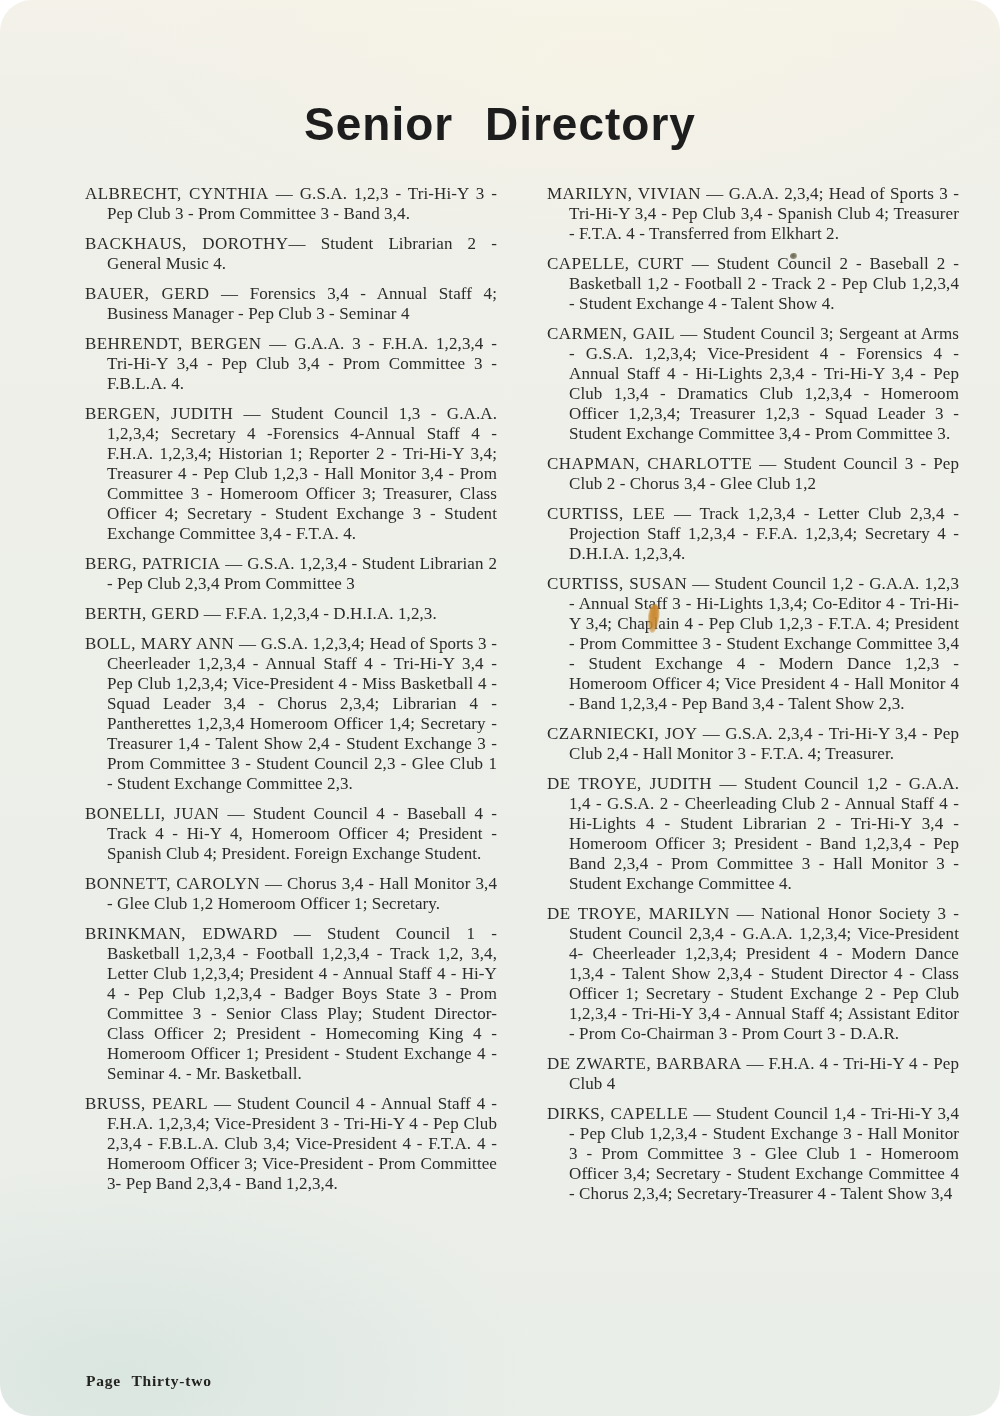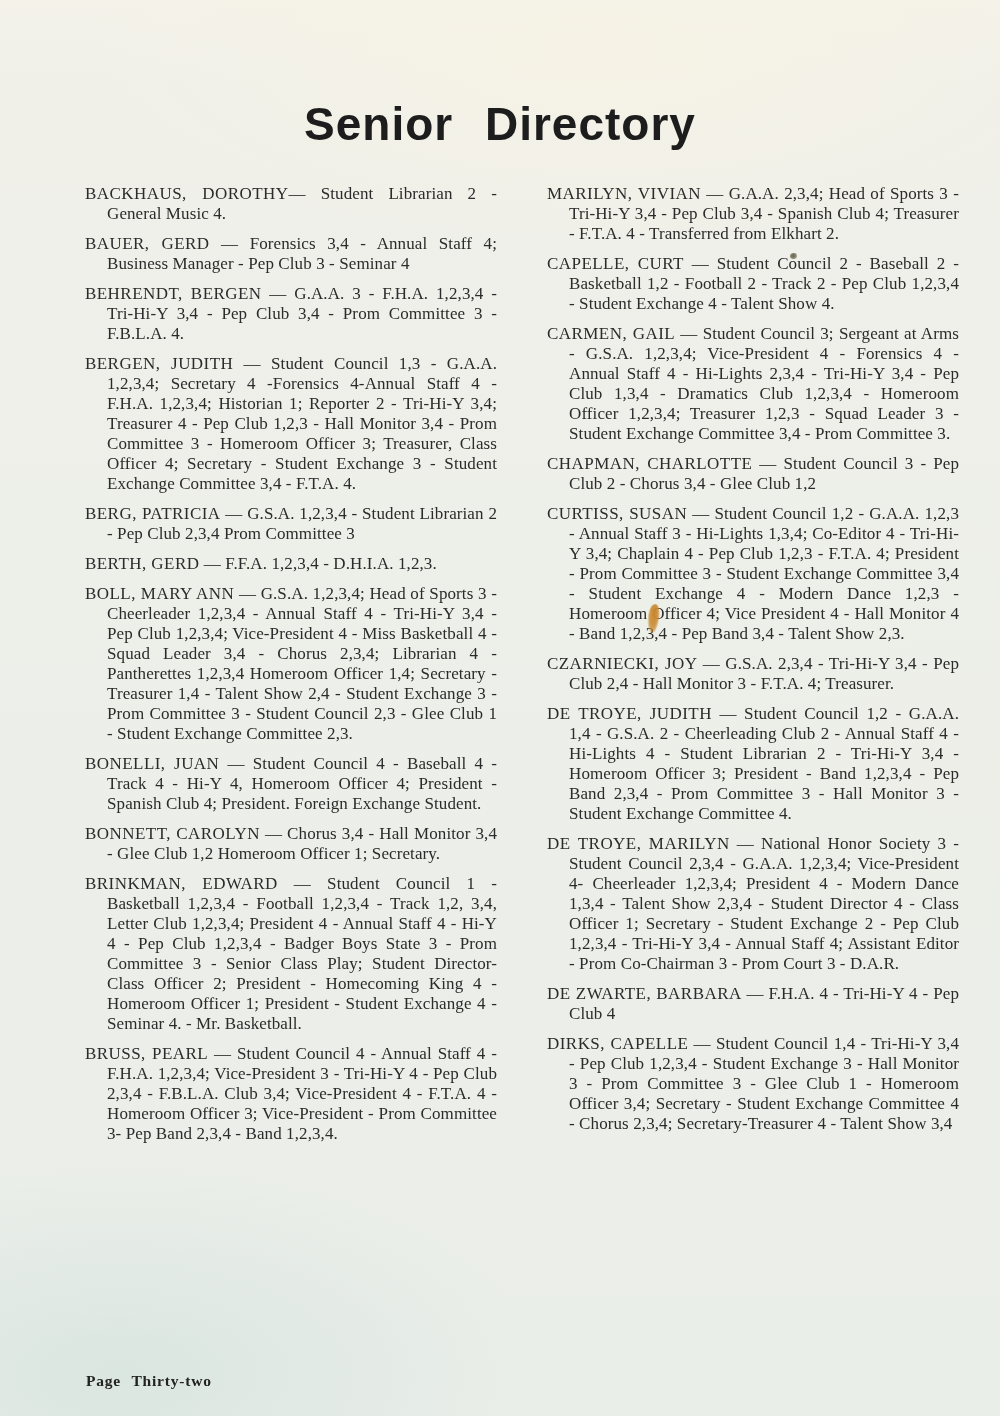--- a/index.html
+++ b/index.html
@@ -10,20 +10,21 @@
     width: 1000px;
     height: 1416px;
     overflow: hidden;
     color: #2b2b2b;
     font-family: "Liberation Serif", serif;
     background:
       radial-gradient(ellipse 600px 300px at 12% 97%, rgba(203,222,216,0.50), rgba(203,222,216,0) 70%),
       radial-gradient(ellipse 700px 250px at 60% 4%, rgba(247,243,230,0.9), rgba(247,243,230,0) 75%),
       radial-gradient(ellipse 500px 400px at 96% 55%, rgba(236,238,230,0.6), rgba(236,238,230,0) 70%),
       linear-gradient(180deg, #f4f2e9 0%, #f0f0e9 6%, #edefe9 45%, #eaeee9 100%);
+    border-radius: 32px;
   }
 
   .page-title {
     margin: 0;
     padding-top: 96px;
     text-align: center;
     font-family: "Liberation Sans", sans-serif;
     font-weight: 700;
     font-size: 46px;
     line-height: 56px;
@@ -86,37 +87,39 @@
   }
 </style>
 </head>
 <body>
 
 <div class="page">
   <h1 class="page-title">Senior Directory</h1>
 
   <div class="columns">
     <div class="column" id="col-left">
+        <p class="entry"><span class="student-name">ALBRECHT, CYNTHIA</span><span> — </span><span>G.S.A. 1,2,3 - Tri-Hi-Y 3 - Pep Club 3 - Prom Committee 3 - Band 3,4.</span></p>
         <p class="entry"><span class="student-name">BACKHAUS, DOROTHY</span><span>— </span><span>Student Librarian 2 - General Music 4.</span></p>
         <p class="entry"><span class="student-name">BAUER, GERD</span><span> — </span><span>Forensics 3,4 - Annual Staff 4; Business Manager - Pep Club 3 - Seminar 4</span></p>
         <p class="entry"><span class="student-name">BEHRENDT, BERGEN</span><span> — </span><span>G.A.A. 3 - F.H.A. 1,2,3,4 - Tri-Hi-Y 3,4 - Pep Club 3,4 - Prom Committee 3 - F.B.L.A. 4.</span></p>
         <p class="entry"><span class="student-name">BERGEN, JUDITH</span><span> — </span><span>Student Council 1,3 - G.A.A. 1,2,3,4; Secretary 4 -Forensics 4-Annual Staff 4 - F.H.A. 1,2,3,4; Historian 1; Reporter 2 - Tri-Hi-Y 3,4; Treasurer 4 - Pep Club 1,2,3 - Hall Monitor 3,4 - Prom Committee 3 - Homeroom Officer 3; Treasurer, Class Officer 4; Secretary - Student Exchange 3 - Student Exchange Committee 3,4 - F.T.A. 4.</span></p>
         <p class="entry"><span class="student-name">BERG, PATRICIA</span><span> — </span><span>G.S.A. 1,2,3,4 - Student Librarian 2 - Pep Club 2,3,4 Prom Committee 3</span></p>
         <p class="entry"><span class="student-name">BERTH, GERD</span><span> — </span><span>F.F.A. 1,2,3,4 - D.H.I.A. 1,2,3.</span></p>
         <p class="entry"><span class="student-name">BOLL, MARY ANN</span><span> — </span><span>G.S.A. 1,2,3,4; Head of Sports 3 - Cheerleader 1,2,3,4 - Annual Staff 4 - Tri-Hi-Y 3,4 - Pep Club 1,2,3,4; Vice-President 4 - Miss Basketball 4 - Squad Leader 3,4 - Chorus 2,3,4; Librarian 4 - Pantherettes 1,2,3,4 Homeroom Officer 1,4; Secretary - Treasurer 1,4 - Talent Show 2,4 - Student Exchange 3 - Prom Committee 3 - Student Council 2,3 - Glee Club 1 - Student Exchange Committee 2,3.</span></p>
         <p class="entry"><span class="student-name">BONELLI, JUAN</span><span> — </span><span>Student Council 4 - Baseball 4 - Track 4 - Hi-Y 4, Homeroom Officer 4; President - Spanish Club 4; President. Foreign Exchange Student.</span></p>
         <p class="entry"><span class="student-name">BONNETT, CAROLYN</span><span> — </span><span>Chorus 3,4 - Hall Monitor 3,4 - Glee Club 1,2 Homeroom Officer 1; Secretary.</span></p>
         <p class="entry"><span class="student-name">BRINKMAN, EDWARD</span><span> — </span><span>Student Council 1 - Basketball 1,2,3,4 - Football 1,2,3,4 - Track 1,2, 3,4, Letter Club 1,2,3,4; President 4 - Annual Staff 4 - Hi-Y 4 - Pep Club 1,2,3,4 - Badger Boys State 3 - Prom Committee 3 - Senior Class Play; Student Director- Class Officer 2; President - Homecoming King 4 - Homeroom Officer 1; President - Student Exchange 4 - Seminar 4. - Mr. Basketball.</span></p>
         <p class="entry"><span class="student-name">BRUSS, PEARL</span><span> — </span><span>Student Council 4 - Annual Staff 4 - F.H.A. 1,2,3,4; Vice-President 3 - Tri-Hi-Y 4 - Pep Club 2,3,4 - F.B.L.A. Club 3,4; Vice-President 4 - F.T.A. 4 - Homeroom Officer 3; Vice-President - Prom Committee 3- Pep Band 2,3,4 - Band 1,2,3,4.</span></p>
       </div>
     <div class="column" id="col-right">
         <p class="entry"><span class="student-name">MARILYN, VIVIAN</span><span> — </span><span>G.A.A. 2,3,4; Head of Sports 3 - Tri-Hi-Y 3,4 - Pep Club 3,4 - Spanish Club 4; Treasurer - F.T.A. 4 - Transferred from Elkhart 2.</span></p>
         <p class="entry"><span class="student-name">CAPELLE, CURT</span><span> — </span><span>Student Council 2 - Baseball 2 - Basketball 1,2 - Football 2 - Track 2 - Pep Club 1,2,3,4 - Student Exchange 4 - Talent Show 4.</span></p>
         <p class="entry"><span class="student-name">CARMEN, GAIL</span><span> — </span><span>Student Council 3; Sergeant at Arms - G.S.A. 1,2,3,4; Vice-President 4 - Forensics 4 - Annual Staff 4 - Hi-Lights 2,3,4 - Tri-Hi-Y 3,4 - Pep Club 1,3,4 - Dramatics Club 1,2,3,4 - Homeroom Officer 1,2,3,4; Treasurer 1,2,3 - Squad Leader 3 - Student Exchange Committee 3,4 - Prom Committee 3.</span></p>
         <p class="entry"><span class="student-name">CHAPMAN, CHARLOTTE</span><span> — </span><span>Student Council 3 - Pep Club 2 - Chorus 3,4 - Glee Club 1,2</span></p>
+        <p class="entry"><span class="student-name">CURTISS, LEE</span><span> — </span><span>Track 1,2,3,4 - Letter Club 2,3,4 - Projection Staff 1,2,3,4 - F.F.A. 1,2,3,4; Secretary 4 - D.H.I.A. 1,2,3,4.</span></p>
         <p class="entry"><span class="student-name">CURTISS, SUSAN</span><span> — </span><span>Student Council 1,2 - G.A.A. 1,2,3 - Annual Staff 3 - Hi-Lights 1,3,4; Co-Editor 4 - Tri-Hi-Y 3,4; Chaplain 4 - Pep Club 1,2,3 - F.T.A. 4; President - Prom Committee 3 - Student Exchange Committee 3,4 - Student Exchange 4 - Modern Dance 1,2,3 - Homeroom Officer 4; Vice President 4 - Hall Monitor 4 - Band 1,2,3,4 - Pep Band 3,4 - Talent Show 2,3.</span></p>
         <p class="entry"><span class="student-name">CZARNIECKI, JOY</span><span> — </span><span>G.S.A. 2,3,4 - Tri-Hi-Y 3,4 - Pep Club 2,4 - Hall Monitor 3 - F.T.A. 4; Treasurer.</span></p>
         <p class="entry"><span class="student-name">DE TROYE, JUDITH</span><span> — </span><span>Student Council 1,2 - G.A.A. 1,4 - G.S.A. 2 - Cheerleading Club 2 - Annual Staff 4 - Hi-Lights 4 - Student Librarian 2 - Tri-Hi-Y 3,4 - Homeroom Officer 3; President - Band 1,2,3,4 - Pep Band 2,3,4 - Prom Committee 3 - Hall Monitor 3 - Student Exchange Committee 4.</span></p>
         <p class="entry"><span class="student-name">DE TROYE, MARILYN</span><span> — </span><span>National Honor Society 3 - Student Council 2,3,4 - G.A.A. 1,2,3,4; Vice-President 4- Cheerleader 1,2,3,4; President 4 - Modern Dance 1,3,4 - Talent Show 2,3,4 - Student Director 4 - Class Officer 1; Secretary - Student Exchange 2 - Pep Club 1,2,3,4 - Tri-Hi-Y 3,4 - Annual Staff 4; Assistant Editor - Prom Co-Chairman 3 - Prom Court 3 - D.A.R.</span></p>
         <p class="entry"><span class="student-name">DE ZWARTE, BARBARA</span><span> — </span><span>F.H.A. 4 - Tri-Hi-Y 4 - Pep Club 4</span></p>
         <p class="entry"><span class="student-name">DIRKS, CAPELLE</span><span> — </span><span>Student Council 1,4 - Tri-Hi-Y 3,4 - Pep Club 1,2,3,4 - Student Exchange 3 - Hall Monitor 3 - Prom Committee 3 - Glee Club 1 - Homeroom Officer 3,4; Secretary - Student Exchange Committee 4 - Chorus 2,3,4; Secretary-Treasurer 4 - Talent Show 3,4</span></p>
       </div>
   </div>
 
   <div class="page-footer">Page Thirty-two</div>

